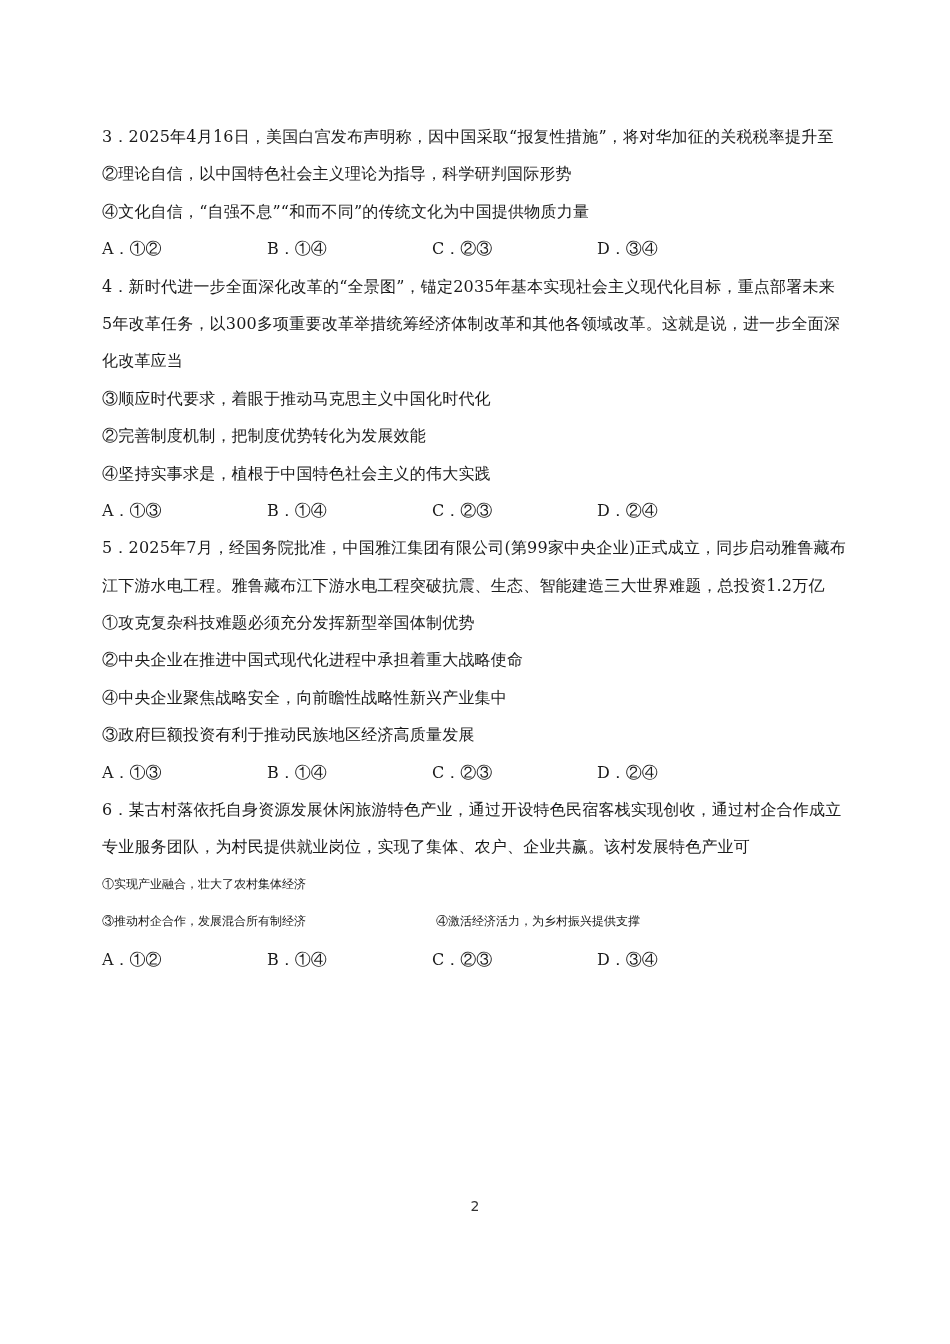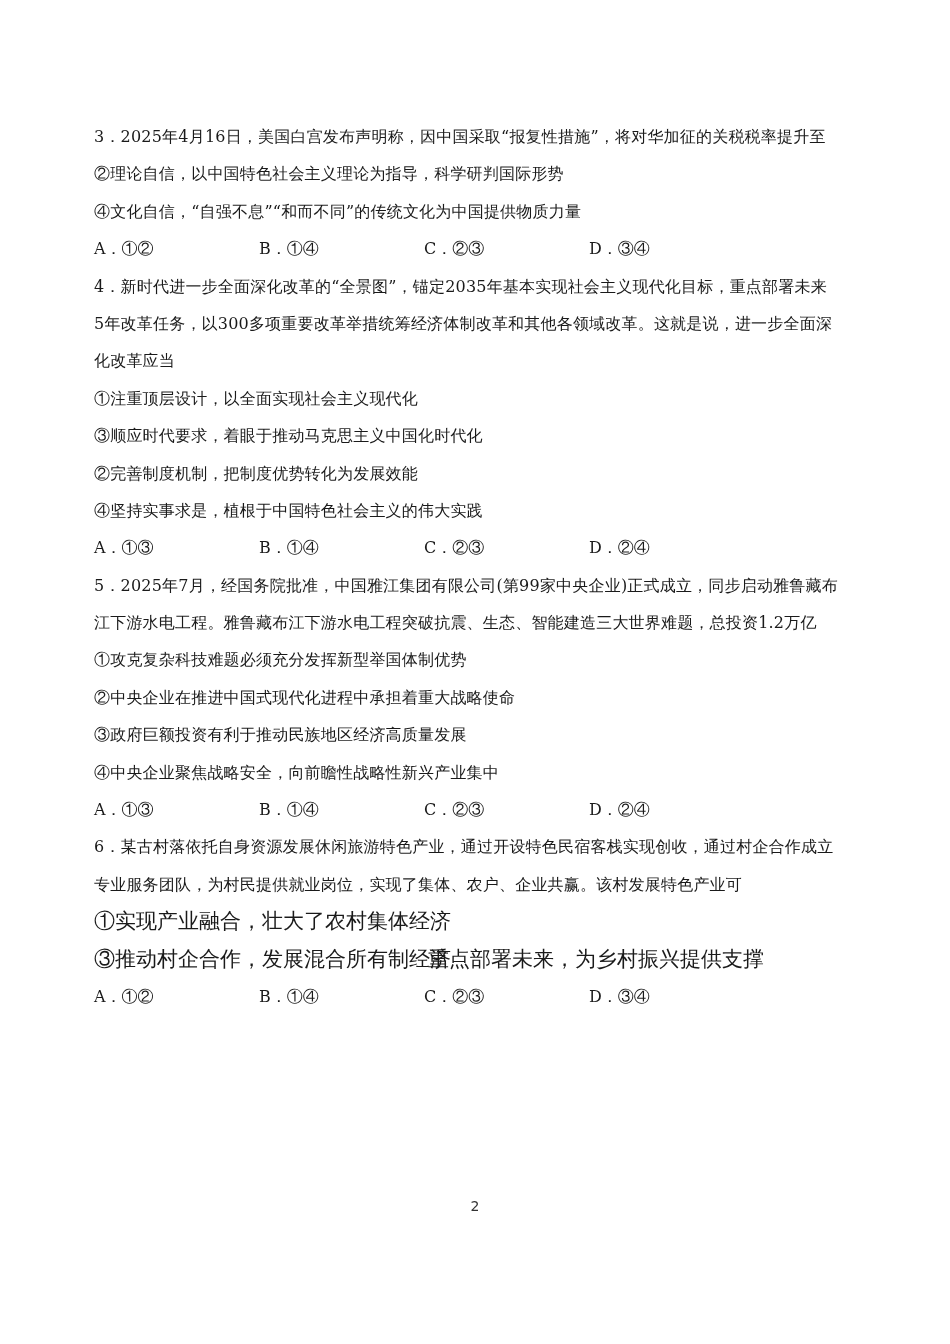--- a/index.html
+++ b/index.html
@@ -10,21 +10,21 @@
     body {
       width: 950px;
       height: 1344px;
       position: relative;
       overflow: hidden;
       font-family: "DejaVu Serif", "Liberation Serif", serif;
       color: #1a1a1a;
     }
     .page {
       position: absolute;
-      left: 94px;
+      left: 102px;
       top: 118px;
       width: 790px;
     }
     .line {
       font-size: 16px;
       line-height: 37.4px;
       height: 37.4px;
       white-space: nowrap;
       letter-spacing: 0.2px;
     }
@@ -34,21 +34,21 @@
       line-height: 37.4px;
       height: 37.4px;
       align-items: flex-end;
     }
     .answers .ans {
       width: 165px;
       white-space: nowrap;
     }
     .two-col {
       display: flex;
-      font-size: 21px;
+      font-size: 12px;
       line-height: 37.4px;
       height: 37.4px;
     }
     .two-col .col {
       width: 334px;
       white-space: nowrap;
     }
     .page-number {
       position: absolute;
       top: 1198px;
@@ -74,56 +74,55 @@
       <span class="ans">B．①④</span>
       <span class="ans">C．②③</span>
       <span class="ans">D．③④</span>
     </div>
   </div>
 
   <div>
     <div class="line">4．新时代进一步全面深化改革的“全景图”，锚定2035年基本实现社会主义现代化目标，重点部署未来</div>
     <div class="line">5年改革任务，以300多项重要改革举措统筹经济体制改革和其他各领域改革。这就是说，进一步全面深</div>
     <div class="line">化改革应当</div>
-    <div class="line">①注重顶层设计，以全面实现社会主义现代化</div>
     <div class="line">③顺应时代要求，着眼于推动马克思主义中国化时代化</div>
     <div class="line">②完善制度机制，把制度优势转化为发展效能</div>
     <div class="line">④坚持实事求是，植根于中国特色社会主义的伟大实践</div>
     <div class="answers">
       <span class="ans">A．①③</span>
       <span class="ans">B．①④</span>
       <span class="ans">C．②③</span>
       <span class="ans">D．②④</span>
     </div>
   </div>
 
   <div>
     <div class="line">5．2025年7月，经国务院批准，中国雅江集团有限公司(第99家中央企业)正式成立，同步启动雅鲁藏布</div>
     <div class="line">江下游水电工程。雅鲁藏布江下游水电工程突破抗震、生态、智能建造三大世界难题，总投资1.2万亿</div>
     <div class="line">①攻克复杂科技难题必须充分发挥新型举国体制优势</div>
     <div class="line">②中央企业在推进中国式现代化进程中承担着重大战略使命</div>
+    <div class="line">④中央企业聚焦战略安全，向前瞻性战略性新兴产业集中</div>
     <div class="line">③政府巨额投资有利于推动民族地区经济高质量发展</div>
-    <div class="line">④中央企业聚焦战略安全，向前瞻性战略性新兴产业集中</div>
     <div class="answers">
       <span class="ans">A．①③</span>
       <span class="ans">B．①④</span>
       <span class="ans">C．②③</span>
       <span class="ans">D．②④</span>
     </div>
   </div>
 
   <div>
     <div class="line">6．某古村落依托自身资源发展休闲旅游特色产业，通过开设特色民宿客栈实现创收，通过村企合作成立</div>
     <div class="line">专业服务团队，为村民提供就业岗位，实现了集体、农户、企业共赢。该村发展特色产业可</div>
     <div class="two-col">
       <span class="col">①实现产业融合，壮大了农村集体经济</span>
     </div>
     <div class="two-col">
       <span class="col">③推动村企合作，发展混合所有制经济</span>
-      <span class="col">重点部署未来，为乡村振兴提供支撑</span>
+      <span class="col">④激活经济活力，为乡村振兴提供支撑</span>
     </div>
     <div class="answers">
       <span class="ans">A．①②</span>
       <span class="ans">B．①④</span>
       <span class="ans">C．②③</span>
       <span class="ans">D．③④</span>
     </div>
   </div>
 
 </div>

